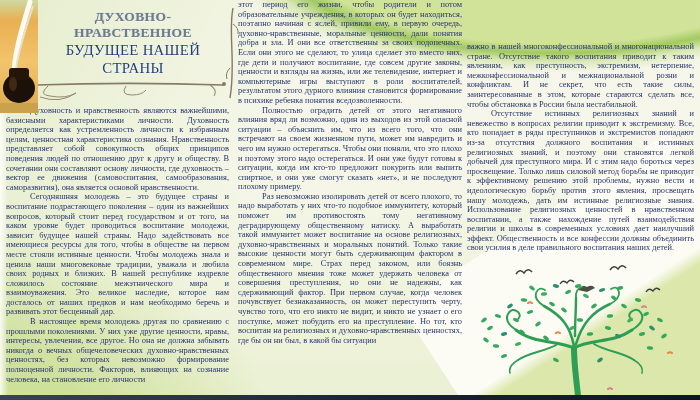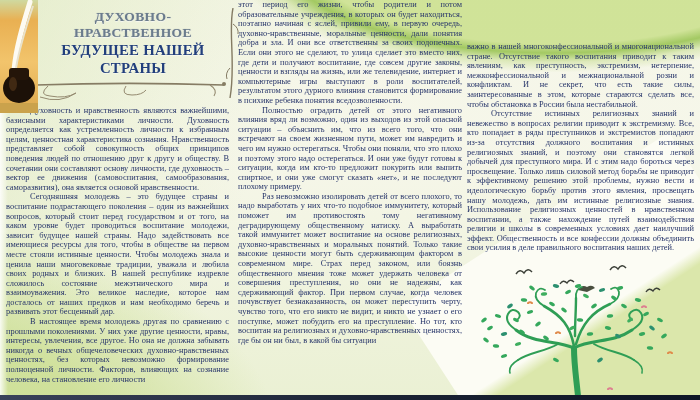--- a/index.html
+++ b/index.html
@@ -43,21 +43,21 @@
     overflow-wrap:break-word;
   }
   p.body.noindent{text-indent:0;}
   
   .title-block{margin:9px 0 0 31px;width:192px;text-align:center;}
   .t-muted{
     font-weight:bold;font-size:13.5px;line-height:16px;color:#6b7c8d;letter-spacing:.4px;
     text-shadow:0 1px 1px rgba(255,255,255,.75), 0 0 1px rgba(70,82,100,.45);
   }
   .t-navy{
-    font-weight:bold;font-size:14.8px;line-height:18px;color:#223f7c;letter-spacing:.3px;
+    font-weight:normal;font-size:14.8px;line-height:18px;color:#223f7c;letter-spacing:.3px;
     text-shadow:0 1px 1px rgba(255,255,255,.6);
   }
   .divider{margin:3px 0 4px 28px;display:block;}
   .title-flourish{position:absolute;z-index:2;left:225px;top:8px;}
   
   .decor-bottom{position:absolute;z-index:1;left:460px;top:240px;width:240px;height:156px;}
 </style>
 </head>
 <body>
 

